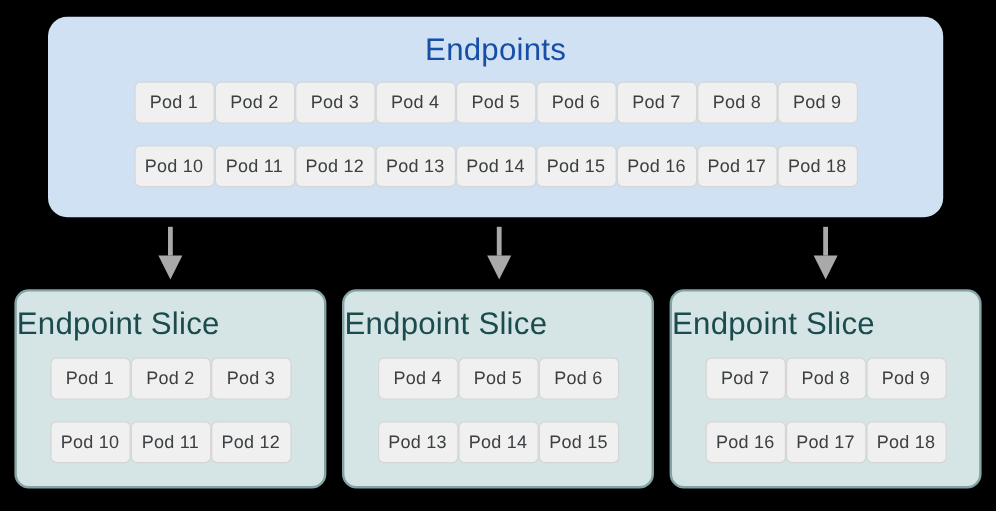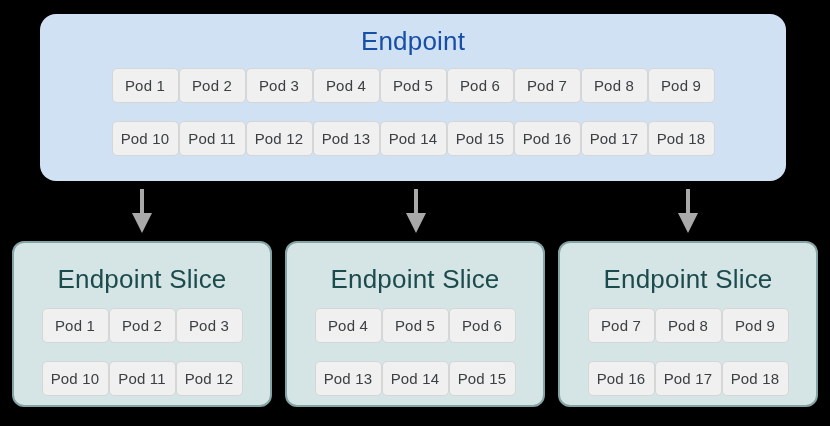--- a/index.html
+++ b/index.html
@@ -97,36 +97,36 @@
     top: 241px;
     width: 260px; height: 166px;
     background: var(--slice_fill);
     border: 2px solid var(--slice_border);
     border-radius: 12px;
   }
   .slice-1 { left: 12px; }
   .slice-2 { left: 285px; }
   .slice-3 { left: 558px; }
   .slice-title {
-    text-align: center;
+    text-align: left;
     font-size: 26px;
     line-height: 32px;
-    padding-top: 20px;
+    padding-top: 10px;
     margin-bottom: 13px;
     color: var(--slice_title);
     letter-spacing: 0.2px;
   }
 </style>
 </head>
 <body>
 
 <div id="canvas">
 
   <div class="endpoints-box">
-    <div class="endpoints-title">Endpoint</div>
+    <div class="endpoints-title">Endpoints</div>
     <div class="pod-rows">
       <div class="pod-row">
           <div class="pod">Pod 1</div>
           <div class="pod">Pod 2</div>
           <div class="pod">Pod 3</div>
           <div class="pod">Pod 4</div>
           <div class="pod">Pod 5</div>
           <div class="pod">Pod 6</div>
           <div class="pod">Pod 7</div>
           <div class="pod">Pod 8</div>

